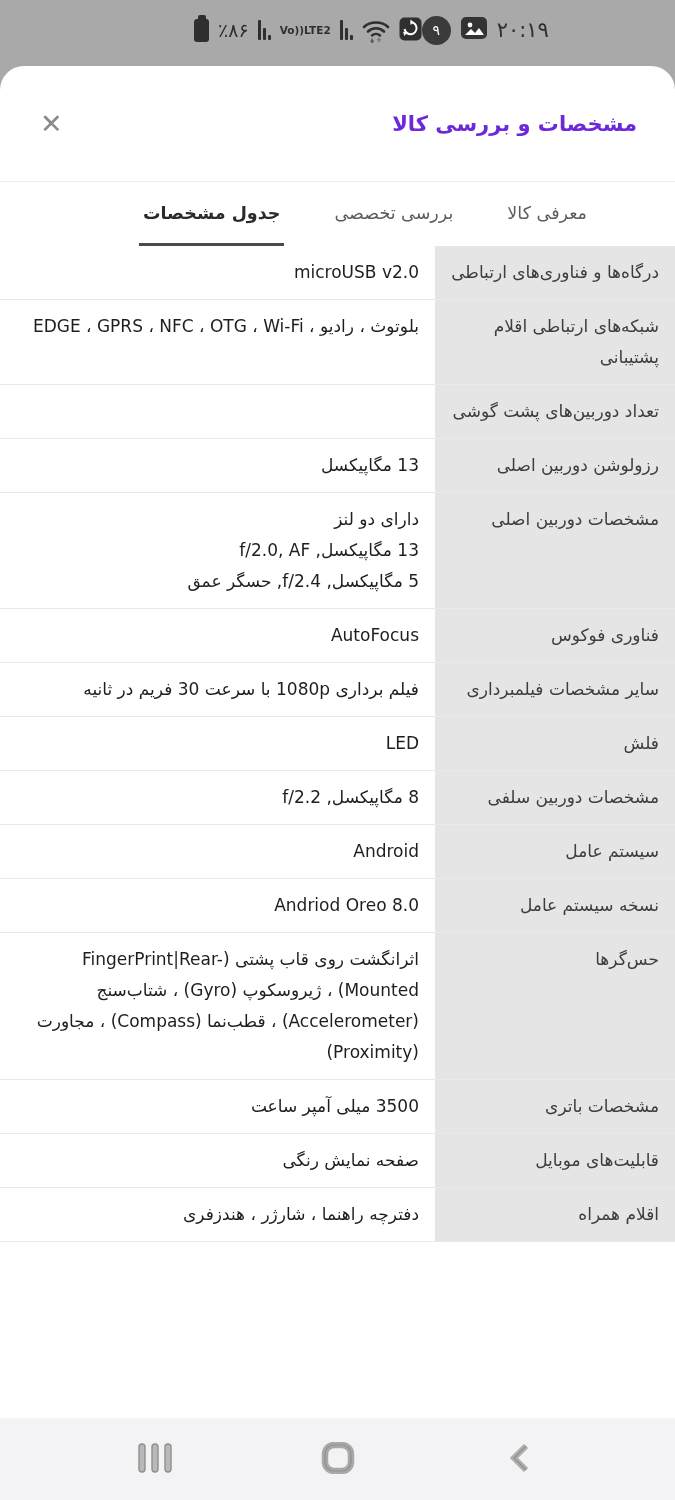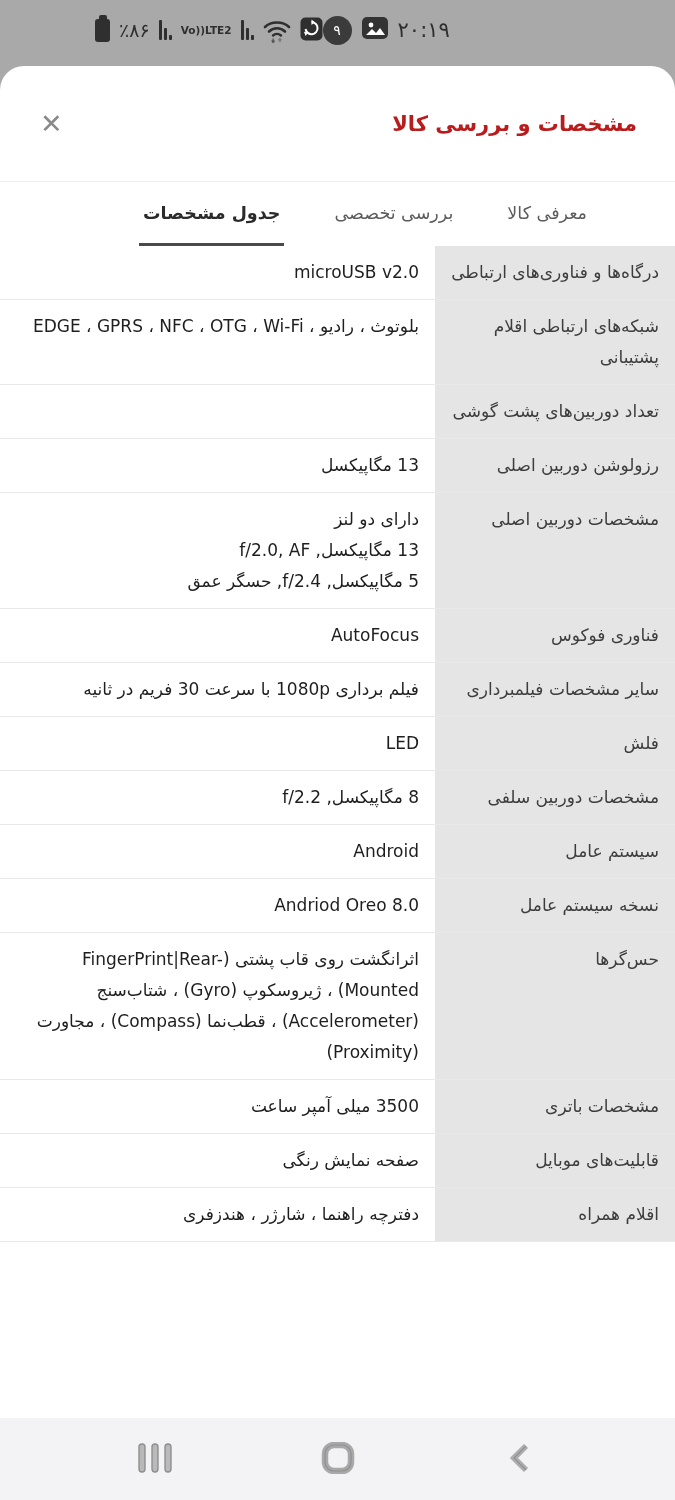--- a/index.html
+++ b/index.html
@@ -7,21 +7,21 @@
   body{
     font-family:"DejaVu Sans", sans-serif;
     background:#a9a9a9;
     display:flex; flex-direction:column;
     color:#2f2f2f;
   }
   
   .status-bar{
     height:66px; flex:0 0 66px;
     direction:ltr;
-    display:flex; align-items:center; justify-content:flex-start;
+    display:flex; align-items:center; justify-content:center;
     padding:6px 27px 12px 95px;
     color:#2f2f2f;
   }
   .status-group{ display:flex; align-items:center; gap:9px; }
   .battery{ width:15px; height:23px; background:#2f2f2f; border-radius:3px; position:relative; }
   .battery::before{ content:""; position:absolute; top:-4px; left:3.5px; width:8px; height:4px; background:#2f2f2f; border-radius:2px 2px 0 0; }
   .pct{ font-size:19px; letter-spacing:-1px; }
   .bars{ display:flex; align-items:flex-end; gap:2px; height:20px; }
   .bars i{ display:block; background:#2f2f2f; width:3px; border-radius:1px; }
   .bars i:nth-child(1){ height:20px; }
@@ -38,21 +38,21 @@
   .sheet{
     flex:1 1 auto; background:#ffffff; border-radius:24px 24px 0 0;
     display:flex; flex-direction:column; overflow:hidden; direction:rtl;
   }
   .sheet-header{
     height:116px; flex:0 0 116px;
     display:flex; align-items:center; justify-content:space-between;
     padding:0 38px 0 40px;
     border-bottom:1px solid #ededed;
   }
-  .sheet-title{ font-size:21px; font-weight:bold; color:#b91c1c; }
+  .sheet-title{ font-size:21px; font-weight:bold; color:#6d28d9; }
   .close-btn{
     font-size:27px; color:#8a8a8a; font-weight:200; line-height:1;
     background:none; border:none; cursor:pointer; font-family:"DejaVu Sans",sans-serif;
   }
   
   .tabs{
     height:64px; flex:0 0 64px;
     display:flex; align-items:stretch; gap:46px;
     padding:0 84px 0 0;
   }

